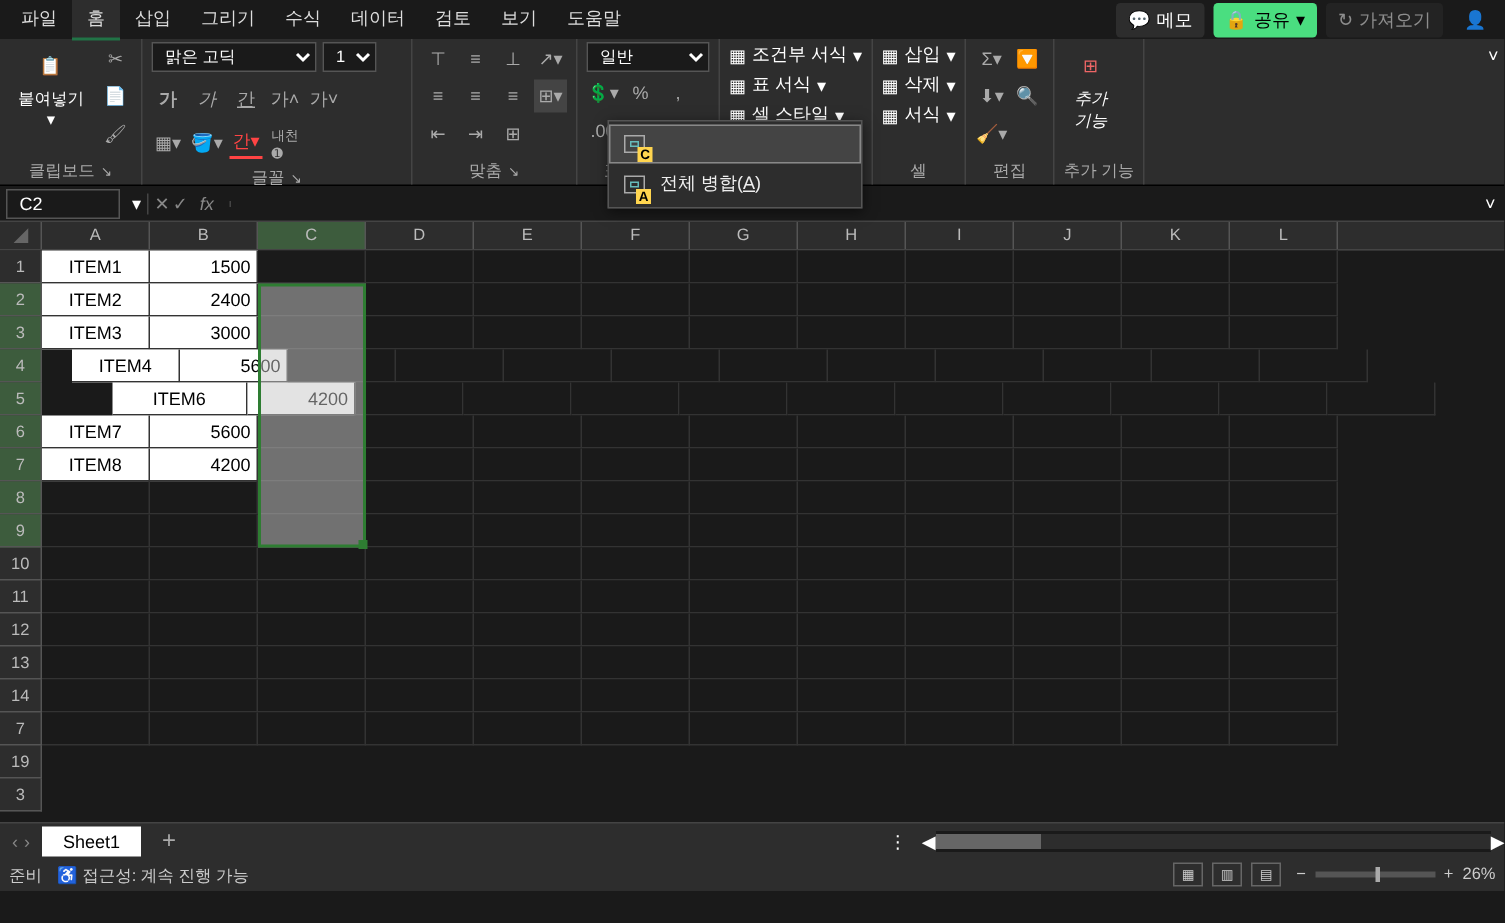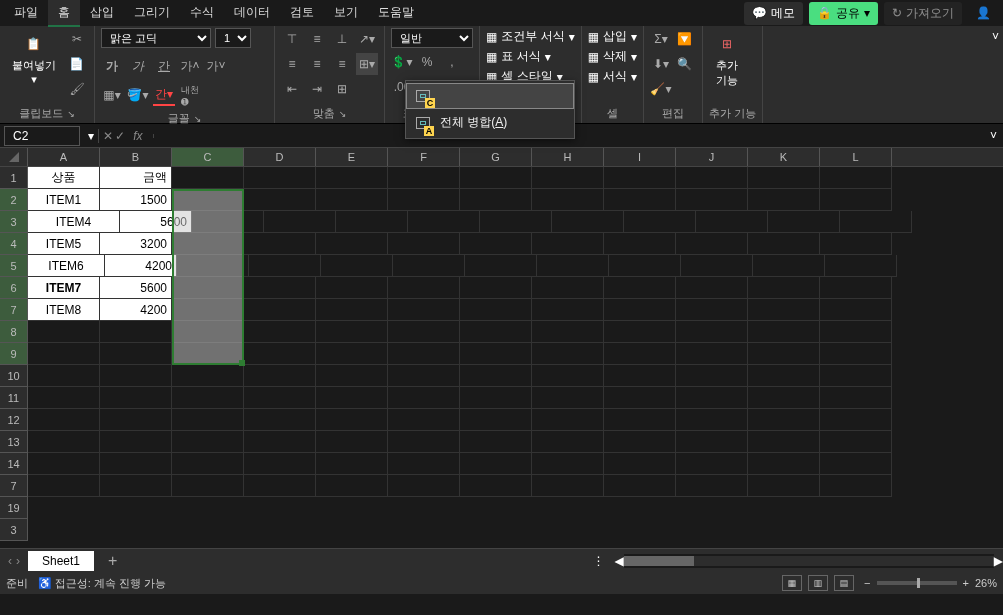--- a/index.html
+++ b/index.html
@@ -257,21 +257,21 @@
     </div>
     <div class="group-label">
         <span>편집</span>
       </div>
   </div>
 
   <div class="ribbon-group">
     <div class="group-content">
       <div class="big-btn">
         <div class="icon" style="color:#e66;">⊞</div>
-        <div class="label" style="white-space:pre-line;">추가
+        <div class="label" style="white-space:pre-line;font-style:italic;">추가
 기능</div>
       </div>
     </div>
     <div class="group-label">
         <span>추가 기능</span>
       </div>
   </div>
   <div style="flex:1;display:flex;align-items:flex-start;justify-content:flex-end;padding:4px;">
       <span>˅</span>
     </div>
@@ -326,91 +326,91 @@
         <div class="row-header">11</div>
         <div class="row-header">12</div>
         <div class="row-header">13</div>
         <div class="row-header">14</div>
         <div class="row-header">7</div>
         <div class="row-header">19</div>
         <div class="row-header">3</div>
       </div>
     <div class="cells" id="cells">
         <div class="cell-row">
-          <div class="cell center" style="width: 72px;">상품</div>
-          <div class="cell right" style="width: 72px;">금액</div>
-          <div class="cell empty" style="width: 72px;"></div>
-          <div class="cell empty" style="width: 72px;"></div>
-          <div class="cell empty" style="width: 72px;"></div>
-          <div class="cell empty" style="width: 72px;"></div>
-          <div class="cell empty" style="width: 72px;"></div>
-          <div class="cell empty" style="width: 72px;"></div>
-          <div class="cell empty" style="width: 72px;"></div>
-          <div class="cell empty" style="width: 72px;"></div>
-          <div class="cell empty" style="width: 72px;"></div>
-          <div class="cell empty" style="width: 72px;"></div>
-        </div>
-        <div class="cell-row">
           <div class="cell center" style="width: 72px;">ITEM1</div>
           <div class="cell right" style="width: 72px;">1500</div>
           <div class="cell empty" style="width: 72px;"></div>
           <div class="cell empty" style="width: 72px;"></div>
           <div class="cell empty" style="width: 72px;"></div>
           <div class="cell empty" style="width: 72px;"></div>
           <div class="cell empty" style="width: 72px;"></div>
           <div class="cell empty" style="width: 72px;"></div>
           <div class="cell empty" style="width: 72px;"></div>
           <div class="cell empty" style="width: 72px;"></div>
           <div class="cell empty" style="width: 72px;"></div>
           <div class="cell empty" style="width: 72px;"></div>
         </div>
         <div class="cell-row">
-          <div class="cell center" style="width: 92px;">ITEM4</div>
+          <div class="cell center" style="width: 72px;">ITEM2</div>
+          <div class="cell right" style="width: 72px;">2400</div>
+          <div class="cell empty" style="width: 72px;"></div>
+          <div class="cell empty" style="width: 72px;"></div>
+          <div class="cell empty" style="width: 72px;"></div>
+          <div class="cell empty" style="width: 72px;"></div>
+          <div class="cell empty" style="width: 72px;"></div>
+          <div class="cell empty" style="width: 72px;"></div>
+          <div class="cell empty" style="width: 72px;"></div>
+          <div class="cell empty" style="width: 72px;"></div>
+          <div class="cell empty" style="width: 72px;"></div>
+          <div class="cell empty" style="width: 72px;"></div>
+        </div>
+        <div class="cell-row">
+          <div class="cell center" style="width: 72px;">ITEM3</div>
+          <div class="cell right" style="width: 72px;">3000</div>
+          <div class="cell empty" style="width: 72px;"></div>
+          <div class="cell empty" style="width: 72px;"></div>
+          <div class="cell empty" style="width: 72px;"></div>
+          <div class="cell empty" style="width: 72px;"></div>
+          <div class="cell empty" style="width: 72px;"></div>
+          <div class="cell empty" style="width: 72px;"></div>
+          <div class="cell empty" style="width: 72px;"></div>
+          <div class="cell empty" style="width: 72px;"></div>
+          <div class="cell empty" style="width: 72px;"></div>
+          <div class="cell empty" style="width: 72px;"></div>
+        </div>
+        <div class="cell-row">
+          <div class="cell center" style="width: 72px; margin-left: 20px;">ITEM4</div>
           <div class="cell right" style="width: 72px;">5600</div>
           <div class="cell empty" style="width: 72px;"></div>
           <div class="cell empty" style="width: 72px;"></div>
           <div class="cell empty" style="width: 72px;"></div>
           <div class="cell empty" style="width: 72px;"></div>
           <div class="cell empty" style="width: 72px;"></div>
           <div class="cell empty" style="width: 72px;"></div>
           <div class="cell empty" style="width: 72px;"></div>
           <div class="cell empty" style="width: 72px;"></div>
           <div class="cell empty" style="width: 72px;"></div>
           <div class="cell empty" style="width: 72px;"></div>
         </div>
         <div class="cell-row">
-          <div class="cell center" style="width: 72px;">ITEM5</div>
-          <div class="cell right" style="width: 72px;">3200</div>
-          <div class="cell empty" style="width: 72px;"></div>
-          <div class="cell empty" style="width: 72px;"></div>
-          <div class="cell empty" style="width: 72px;"></div>
-          <div class="cell empty" style="width: 72px;"></div>
-          <div class="cell empty" style="width: 72px;"></div>
-          <div class="cell empty" style="width: 72px;"></div>
-          <div class="cell empty" style="width: 72px;"></div>
-          <div class="cell empty" style="width: 72px;"></div>
-          <div class="cell empty" style="width: 72px;"></div>
-          <div class="cell empty" style="width: 72px;"></div>
-        </div>
-        <div class="cell-row">
-          <div class="cell center" style="width: 77px;">ITEM6</div>
+          <div class="cell center" style="width: 90px; margin-left: 47px;">ITEM6</div>
           <div class="cell right" style="width: 72px;">4200</div>
           <div class="cell empty" style="width: 72px;"></div>
           <div class="cell empty" style="width: 72px;"></div>
           <div class="cell empty" style="width: 72px;"></div>
           <div class="cell empty" style="width: 72px;"></div>
           <div class="cell empty" style="width: 72px;"></div>
           <div class="cell empty" style="width: 72px;"></div>
           <div class="cell empty" style="width: 72px;"></div>
           <div class="cell empty" style="width: 72px;"></div>
           <div class="cell empty" style="width: 72px;"></div>
           <div class="cell empty" style="width: 72px;"></div>
         </div>
         <div class="cell-row">
-          <div class="cell center" style="width: 72px; font-weight: bold;">ITEM7</div>
+          <div class="cell center" style="width: 72px;">ITEM7</div>
           <div class="cell right" style="width: 72px;">5600</div>
           <div class="cell empty" style="width: 72px;"></div>
           <div class="cell empty" style="width: 72px;"></div>
           <div class="cell empty" style="width: 72px;"></div>
           <div class="cell empty" style="width: 72px;"></div>
           <div class="cell empty" style="width: 72px;"></div>
           <div class="cell empty" style="width: 72px;"></div>
           <div class="cell empty" style="width: 72px;"></div>
           <div class="cell empty" style="width: 72px;"></div>
           <div class="cell empty" style="width: 72px;"></div>

